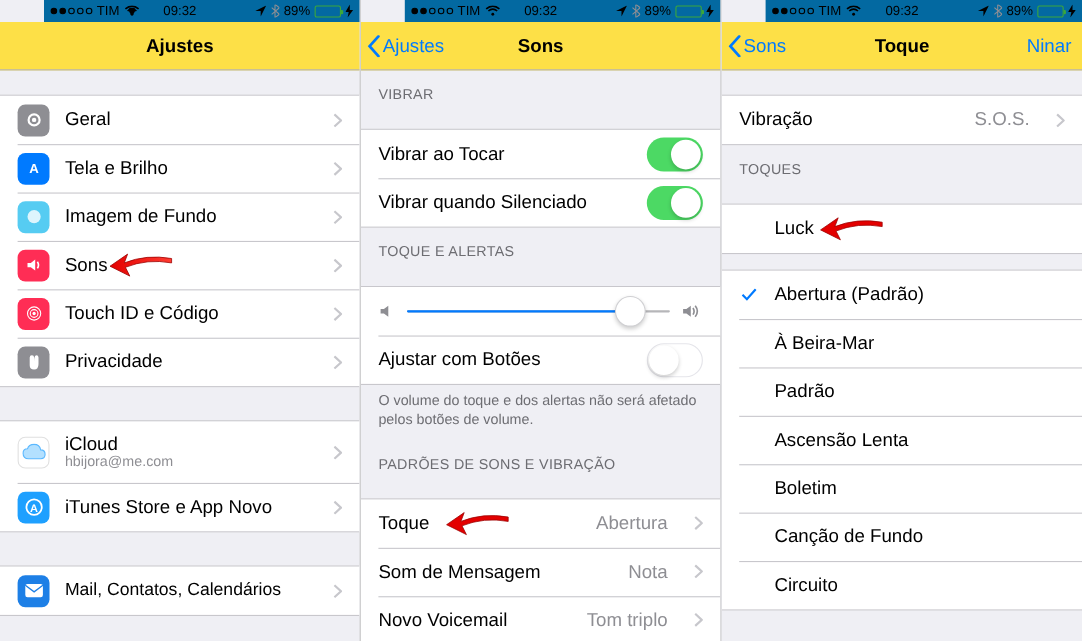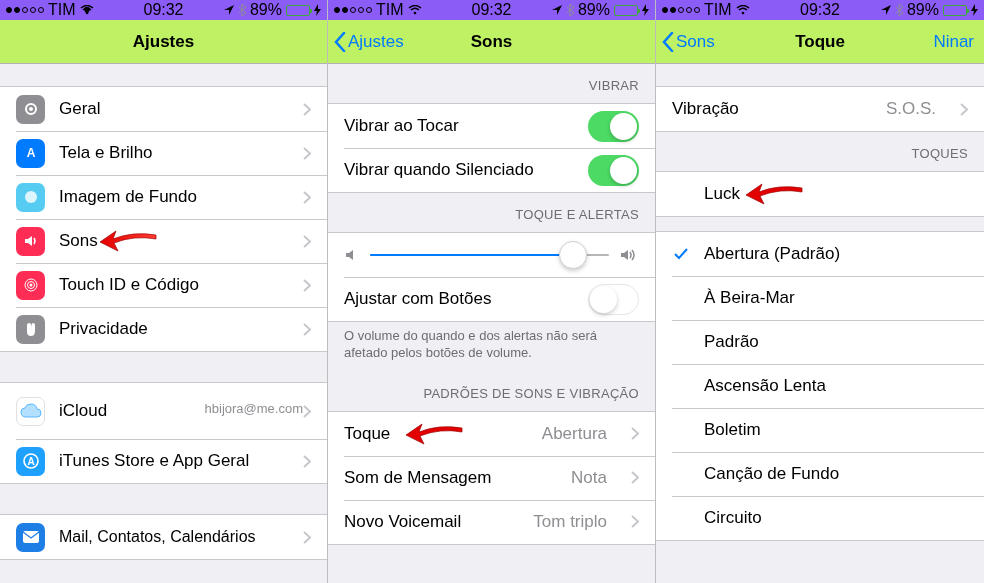--- a/index.html
+++ b/index.html
@@ -2,41 +2,41 @@
 <html><head>
 <meta charset="utf-8">
 <style>
   * { margin: 0; padding: 0; box-sizing: border-box; }
   html, body { width: 984px; height: 583px; font-family: -apple-system, "Helvetica Neue", Helvetica, Arial, sans-serif; background: #fff; }
   .screens { display: flex; width: 984px; height: 583px; }
   .screen { width: 328px; height: 583px; background: #efeff4; display: flex; flex-direction: column; border-right: 1px solid #bdbdbd; overflow: hidden; position: relative; }
   .screen:last-child { border-right: none; }
 
   
-  .status { height: 20px; display: flex; align-items: center; justify-content: space-between; padding: 0 6px; font-size: 16px; color: #000; background: #8b5cf6; }
+  .status { height: 20px; display: flex; align-items: center; justify-content: space-between; padding: 0 6px; font-size: 12px; color: #000; background: #0369a1; margin-left: 40px; }
   .status .left, .status .right { display: flex; align-items: center; gap: 4px; }
   .status .center { position: absolute; left: 50%; transform: translateX(-50%); font-weight: 400; }
   .dots { display: flex; gap: 2px; }
   .dot { width: 6px; height: 6px; border-radius: 50%; border: 1px solid #000; }
   .dot.f { background: #000; }
   .wifi { width: 14px; height: 10px; }
   .battery { width: 24px; height: 11px; border: 1px solid #3da83a; border-radius: 2px; position: relative; }
   .battery::after { content: ""; position: absolute; right: -3px; top: 3px; width: 2px; height: 4px; background: #3da83a; border-radius: 0 1px 1px 0; }
   .batt-fill { height: 100%; background: #4cd964; border-radius: 1px; }
 
   
-  .nav { height: 44px; background: #bef264; border-bottom: 1px solid #b2b2b5; display: flex; align-items: center; justify-content: center; position: relative; }
+  .nav { height: 44px; background: #fde047; border-bottom: 1px solid #b2b2b5; display: flex; align-items: center; justify-content: center; position: relative; }
   .nav-title { font-size: 17px; font-weight: 600; color: #000; }
   .nav-back { position: absolute; left: 6px; display: flex; align-items: center; color: #007aff; font-size: 17px; cursor: pointer; }
   .nav-back .chev { width: 12px; height: 20px; margin-right: 2px; }
   .nav-right { position: absolute; right: 10px; color: #007aff; font-size: 17px; cursor: pointer; }
 
   
   .content { flex: 1; overflow: hidden; }
-  .group-header { font-size: 13px; color: #6d6d72; text-transform: uppercase; padding: 14px 16px 10px 16px; letter-spacing: 0.3px; text-align: right; }
+  .group-header { font-size: 13px; color: #6d6d72; text-transform: uppercase; padding: 14px 16px 24px 16px; letter-spacing: 0.3px; }
   .group-footer { font-size: 13px; color: #6d6d72; padding: 6px 16px 10px 16px; line-height: 1.3; }
   .list { background: #fff; border-top: 1px solid #c8c7cc; border-bottom: 1px solid #c8c7cc; }
   .row { display: flex; align-items: center; height: 44px; padding: 0 16px; position: relative; cursor: pointer; }
   .row + .row::before { content: ""; position: absolute; top: 0; left: 16px; right: 0; height: 1px; background: #c8c7cc; }
   .row .icon { width: 29px; height: 29px; border-radius: 7px; margin-right: 14px; display: flex; align-items: center; justify-content: center; flex-shrink: 0; }
   .row .label { flex: 1; font-size: 17px; color: #000; }
   .row .detail { font-size: 17px; color: #8e8e93; margin-right: 24px; }
   .row .chevron { color: #c7c7cc; }
 
   
@@ -201,36 +201,36 @@
       </div>
 
       <div style="height:30px"></div>
       <div class="list">
         <div class="row" style="height:56px">
           <span class="icon ic-icloud">
               <svg width="22" height="16" viewBox="0 0 22 16">
                 <path d="M6 14 Q1 14 1 9 Q1 5 5 5 Q6 1 11 1 Q16 1 17 6 Q21 6 21 10 Q21 14 17 14 Z" fill="#b3e0ff" stroke="#5bb8ff"></path>
               </svg>
             </span>
-          <span style="flex:1; display:flex; flex-direction:row; justify-content:center;">
+          <span style="flex:1; display:flex; flex-direction:column; justify-content:center;">
             <span class="label" style="line-height:1.1">iCloud</span>
             <span style="font-size:13px; color:#8e8e93; line-height:1.1">hbijora@me.com</span>
           </span>
           <svg class="chevron" width="8" height="13" viewBox="0 0 8 13">
               <path d="M1 1 L7 6.5 L1 12" stroke="#c7c7cc" stroke-width="2" fill="none"></path>
             </svg>
         </div>
         <div class="row">
           <span class="icon ic-appst">
               <svg width="18" height="18" viewBox="0 0 18 18">
                 <circle cx="9" cy="9" r="7" fill="none" stroke="#fff" stroke-width="1.6"></circle>
                 <text x="9" y="13" text-anchor="middle" fill="#fff" font-size="10" font-weight="bold">A</text>
               </svg>
             </span>
-          <span class="label">iTunes Store e App Geral</span>
+          <span class="label">iTunes Store e App Novo</span>
           <svg class="chevron" width="8" height="13" viewBox="0 0 8 13">
               <path d="M1 1 L7 6.5 L1 12" stroke="#c7c7cc" stroke-width="2" fill="none"></path>
             </svg>
         </div>
       </div>
 
       <div style="height:30px"></div>
       <div class="list">
         <div class="row">
           <span class="icon ic-mail">
@@ -323,21 +323,21 @@
               <path d="M11 5 Q13 8 11 11 M13 3 Q17 8 13 13" stroke="#8e8e93" stroke-width="1.5" fill="none"></path>
             </svg>
         </div>
         <div class="row">
           <span class="label">Ajustar com Botões</span>
           <span class="toggle off">
               <span class="knob"></span>
             </span>
         </div>
       </div>
-      <div class="group-footer">O volume do quando e dos alertas não será afetado pelos botões de volume.</div>
+      <div class="group-footer">O volume do toque e dos alertas não será afetado pelos botões de volume.</div>
 
       <div class="group-header">PADRÕES DE SONS E VIBRAÇÃO</div>
       <div class="list">
         <div class="row">
           <span class="label">Toque</span>
           <span class="detail">Abertura</span>
           <svg class="chevron" width="8" height="13" viewBox="0 0 8 13">
               <path d="M1 1 L7 6.5 L1 12" stroke="#c7c7cc" stroke-width="2" fill="none"></path>
             </svg>
           <svg class="arrow" style="left:76px; top:8px" viewBox="0 0 60 28">

